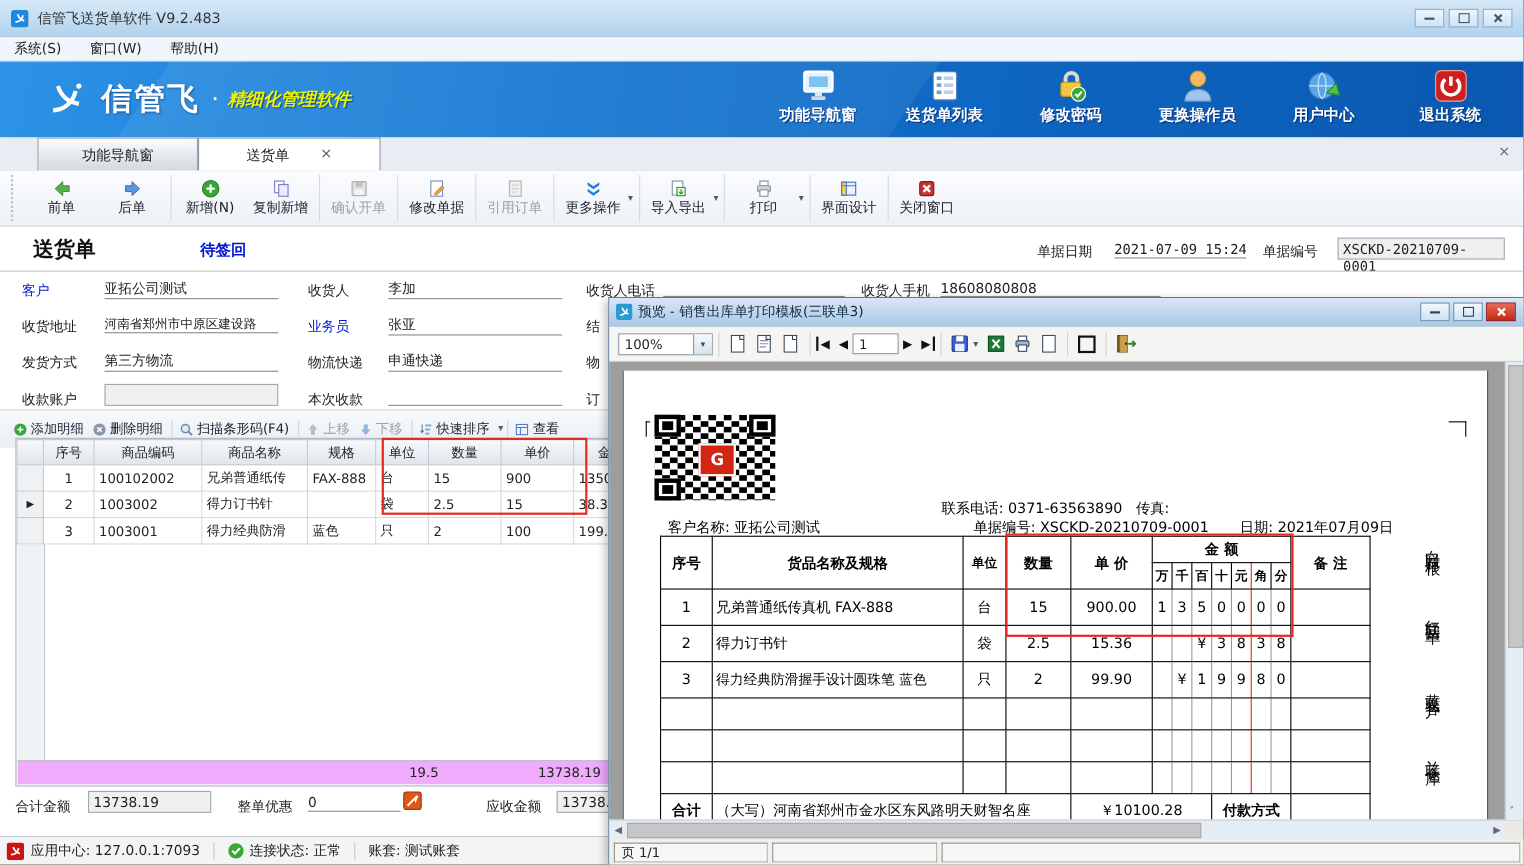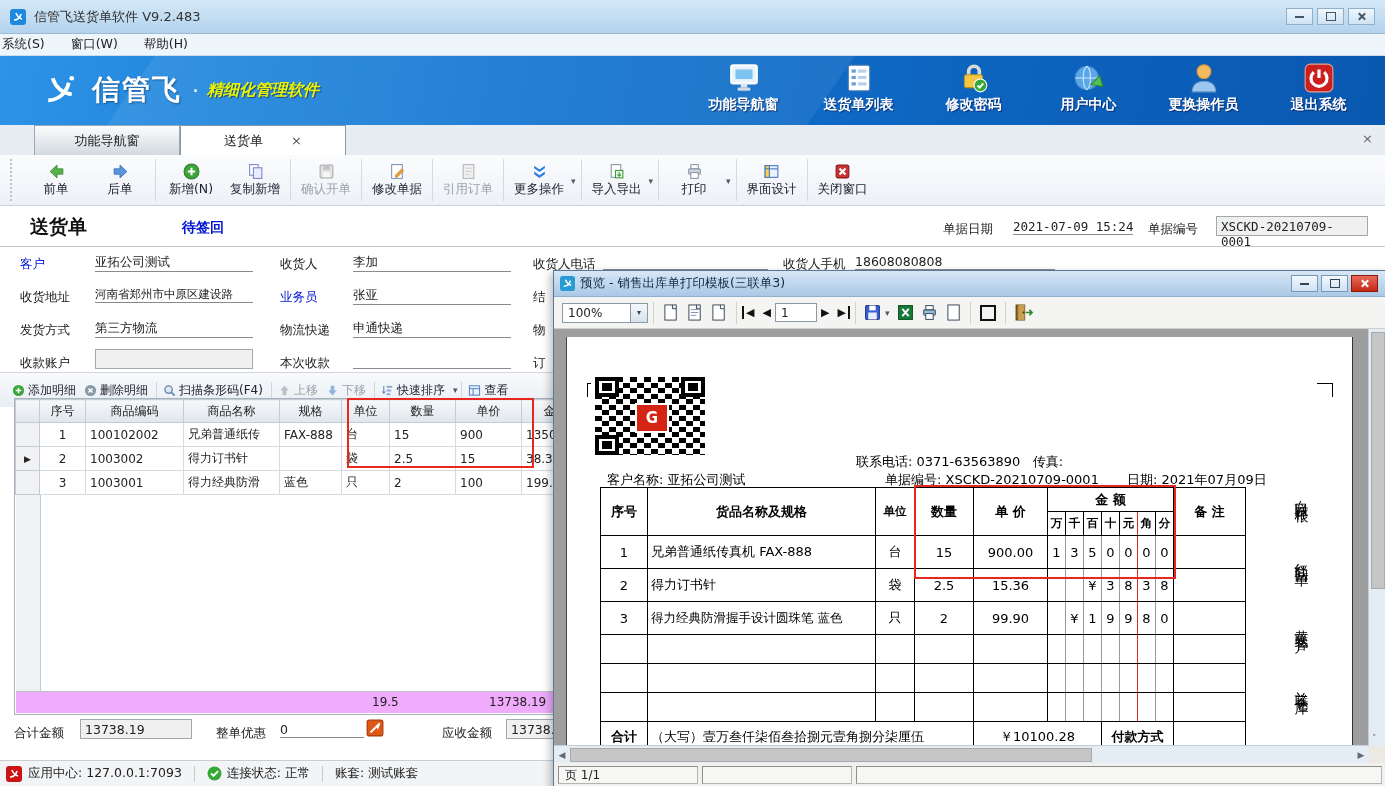--- a/index.html
+++ b/index.html
@@ -13,21 +13,21 @@
   .winbtns{position:absolute;right:10px;top:8px;display:flex;gap:4px;}
   .winbtn{width:27px;height:17px;background:linear-gradient(#eef6fd,#cfe3f4);border:1px solid #8fb0cc;
           display:flex;align-items:center;justify-content:center;box-sizing:border-box;}
   .winbtn .bar{width:9px;height:2px;background:#456;}
   .winbtn .box{width:8px;height:7px;border:1.5px solid #456;}
   .winbtn .xx{width:9px;height:9px;position:relative;}
   .winbtn .xx:before,.winbtn .xx:after{content:"";position:absolute;left:4px;top:0;width:1.8px;height:9px;background:#456;}
   .winbtn .xx:before{transform:rotate(45deg);} .winbtn .xx:after{transform:rotate(-45deg);}
   
   .menubar{left:0;top:34px;width:1385px;height:22px;background:#eef5fb;border-bottom:1px solid #cddded;
-           display:flex;align-items:center;gap:26px;padding-left:2px;box-sizing:border-box;font-size:12.5px;}
+           display:flex;align-items:center;gap:26px;padding-left:13px;box-sizing:border-box;font-size:12.5px;}
   
   .banner{left:0;top:56px;width:1385px;height:69px;
           background:linear-gradient(100deg,#2e93e6 0%,#1478d2 35%,#0d64bf 70%,#0a58b0 100%);overflow:hidden;}
   .banner .sheen{position:absolute;left:120px;top:-30px;width:700px;height:160px;background:rgba(255,255,255,.07);transform:skewX(-35deg);}
   .brand{position:absolute;left:38px;top:12px;display:flex;align-items:center;}
   .brand .bname{color:#fff;font-size:28px;font-weight:bold;letter-spacing:2px;margin-left:10px;text-shadow:1px 1px 2px rgba(0,0,40,.4);}
   .brand .bdot{color:#fff;font-size:22px;margin:0 8px 0 10px;}
   .brand .bslogan{color:#e8f400;font-size:16px;font-weight:bold;font-style:italic;text-shadow:1px 1px 1px rgba(0,0,40,.5);}
   .bannerbtns{position:absolute;right:14px;top:6px;display:flex;gap:10px;}
   .bbtn{width:105px;height:58px;display:flex;flex-direction:column;align-items:center;justify-content:flex-start;cursor:pointer;}
@@ -214,32 +214,32 @@
         <svg viewBox="0 0 30 30">
             <path d="M10 14V9a5 5 0 0 1 10 0v5" stroke="#d8d8d8" stroke-width="3.4" fill="none"></path>
             <rect x="6" y="12" width="17" height="12" rx="2" fill="#f2c744" stroke="#b8941e"></rect>
             <circle cx="21" cy="22" r="6" fill="#35a835" stroke="#fff"></circle>
             <path d="M18.3 22l2 2 3.4-4" stroke="#fff" stroke-width="1.8" fill="none"></path>
           </svg>
         <span class="blabel">修改密码</span>
       </div>
       <div class="bbtn">
         <svg viewBox="0 0 30 30">
+            <circle cx="15" cy="9" r="6.5" fill="#f5b960" stroke="#d89838"></circle>
+            <path d="M4 28c0-7 5-10 11-10s11 3 11 10z" fill="#9ec7ef" stroke="#6898c8"></path>
+          </svg>
+        <span class="blabel">更换操作员</span>
+      </div>
+      <div class="bbtn">
+        <svg viewBox="0 0 30 30">
             <circle cx="13" cy="15" r="11" fill="#5aa6e8" stroke="#3a80c8"></circle>
             <path d="M2 15h22M13 4c-4.5 3-4.5 19 0 22M13 4c4.5 3 4.5 19 0 22" stroke="#cfe6fa" fill="none"></path>
             <path d="M17 21l8-8 3 10z" fill="#52c052" stroke="#2e8c2e"></path>
           </svg>
         <span class="blabel">用户中心</span>
-      </div>
-      <div class="bbtn">
-        <svg viewBox="0 0 30 30">
-            <circle cx="15" cy="9" r="6.5" fill="#f5b960" stroke="#d89838"></circle>
-            <path d="M4 28c0-7 5-10 11-10s11 3 11 10z" fill="#9ec7ef" stroke="#6898c8"></path>
-          </svg>
-        <span class="blabel">更换操作员</span>
       </div>
       <div class="bbtn">
         <svg viewBox="0 0 30 30">
             <rect x="2" y="2" width="26" height="26" rx="5" fill="#cc1f1f" stroke="#f0a090"></rect>
             <path d="M15 7v8" stroke="#fff" stroke-width="3"></path>
             <path d="M10.2 9.5a7.5 7.5 0 1 0 9.6 0" stroke="#fff" stroke-width="3" fill="none"></path>
           </svg>
         <span class="blabel">退出系统</span>
       </div>
     </div>
@@ -793,21 +793,21 @@
                 <td class="dg"></td>
                 <td class="dg"></td>
                 <td class="dg"></td>
             <td class="dg redline"></td>
                 <td class="dg"></td>
                 <td class="dg last"></td>
                 <td></td>
           </tr>
           <tr style="height:31px;">
             <td style="text-align:center;font-weight:bold;">合计</td>
-            <td colspan="3">（大写）壹万叁仟柒佰叁拾捌元壹角捌分柒厘伍</td>
+            <td colspan="3">（大写）河南省郑州市金水区东风路明天财智名座</td>
             <td colspan="4" style="text-align:center;">￥10100.28</td>
             <td colspan="4" style="text-align:center;font-weight:bold;padding:0;">付款方式</td>
             <td></td>
           </tr>
         </tbody>
           </table>
 
         <div class="copies">
           <span style="top:152px;">白联存根</span>
           <span style="top:215px;">红联回单</span>

